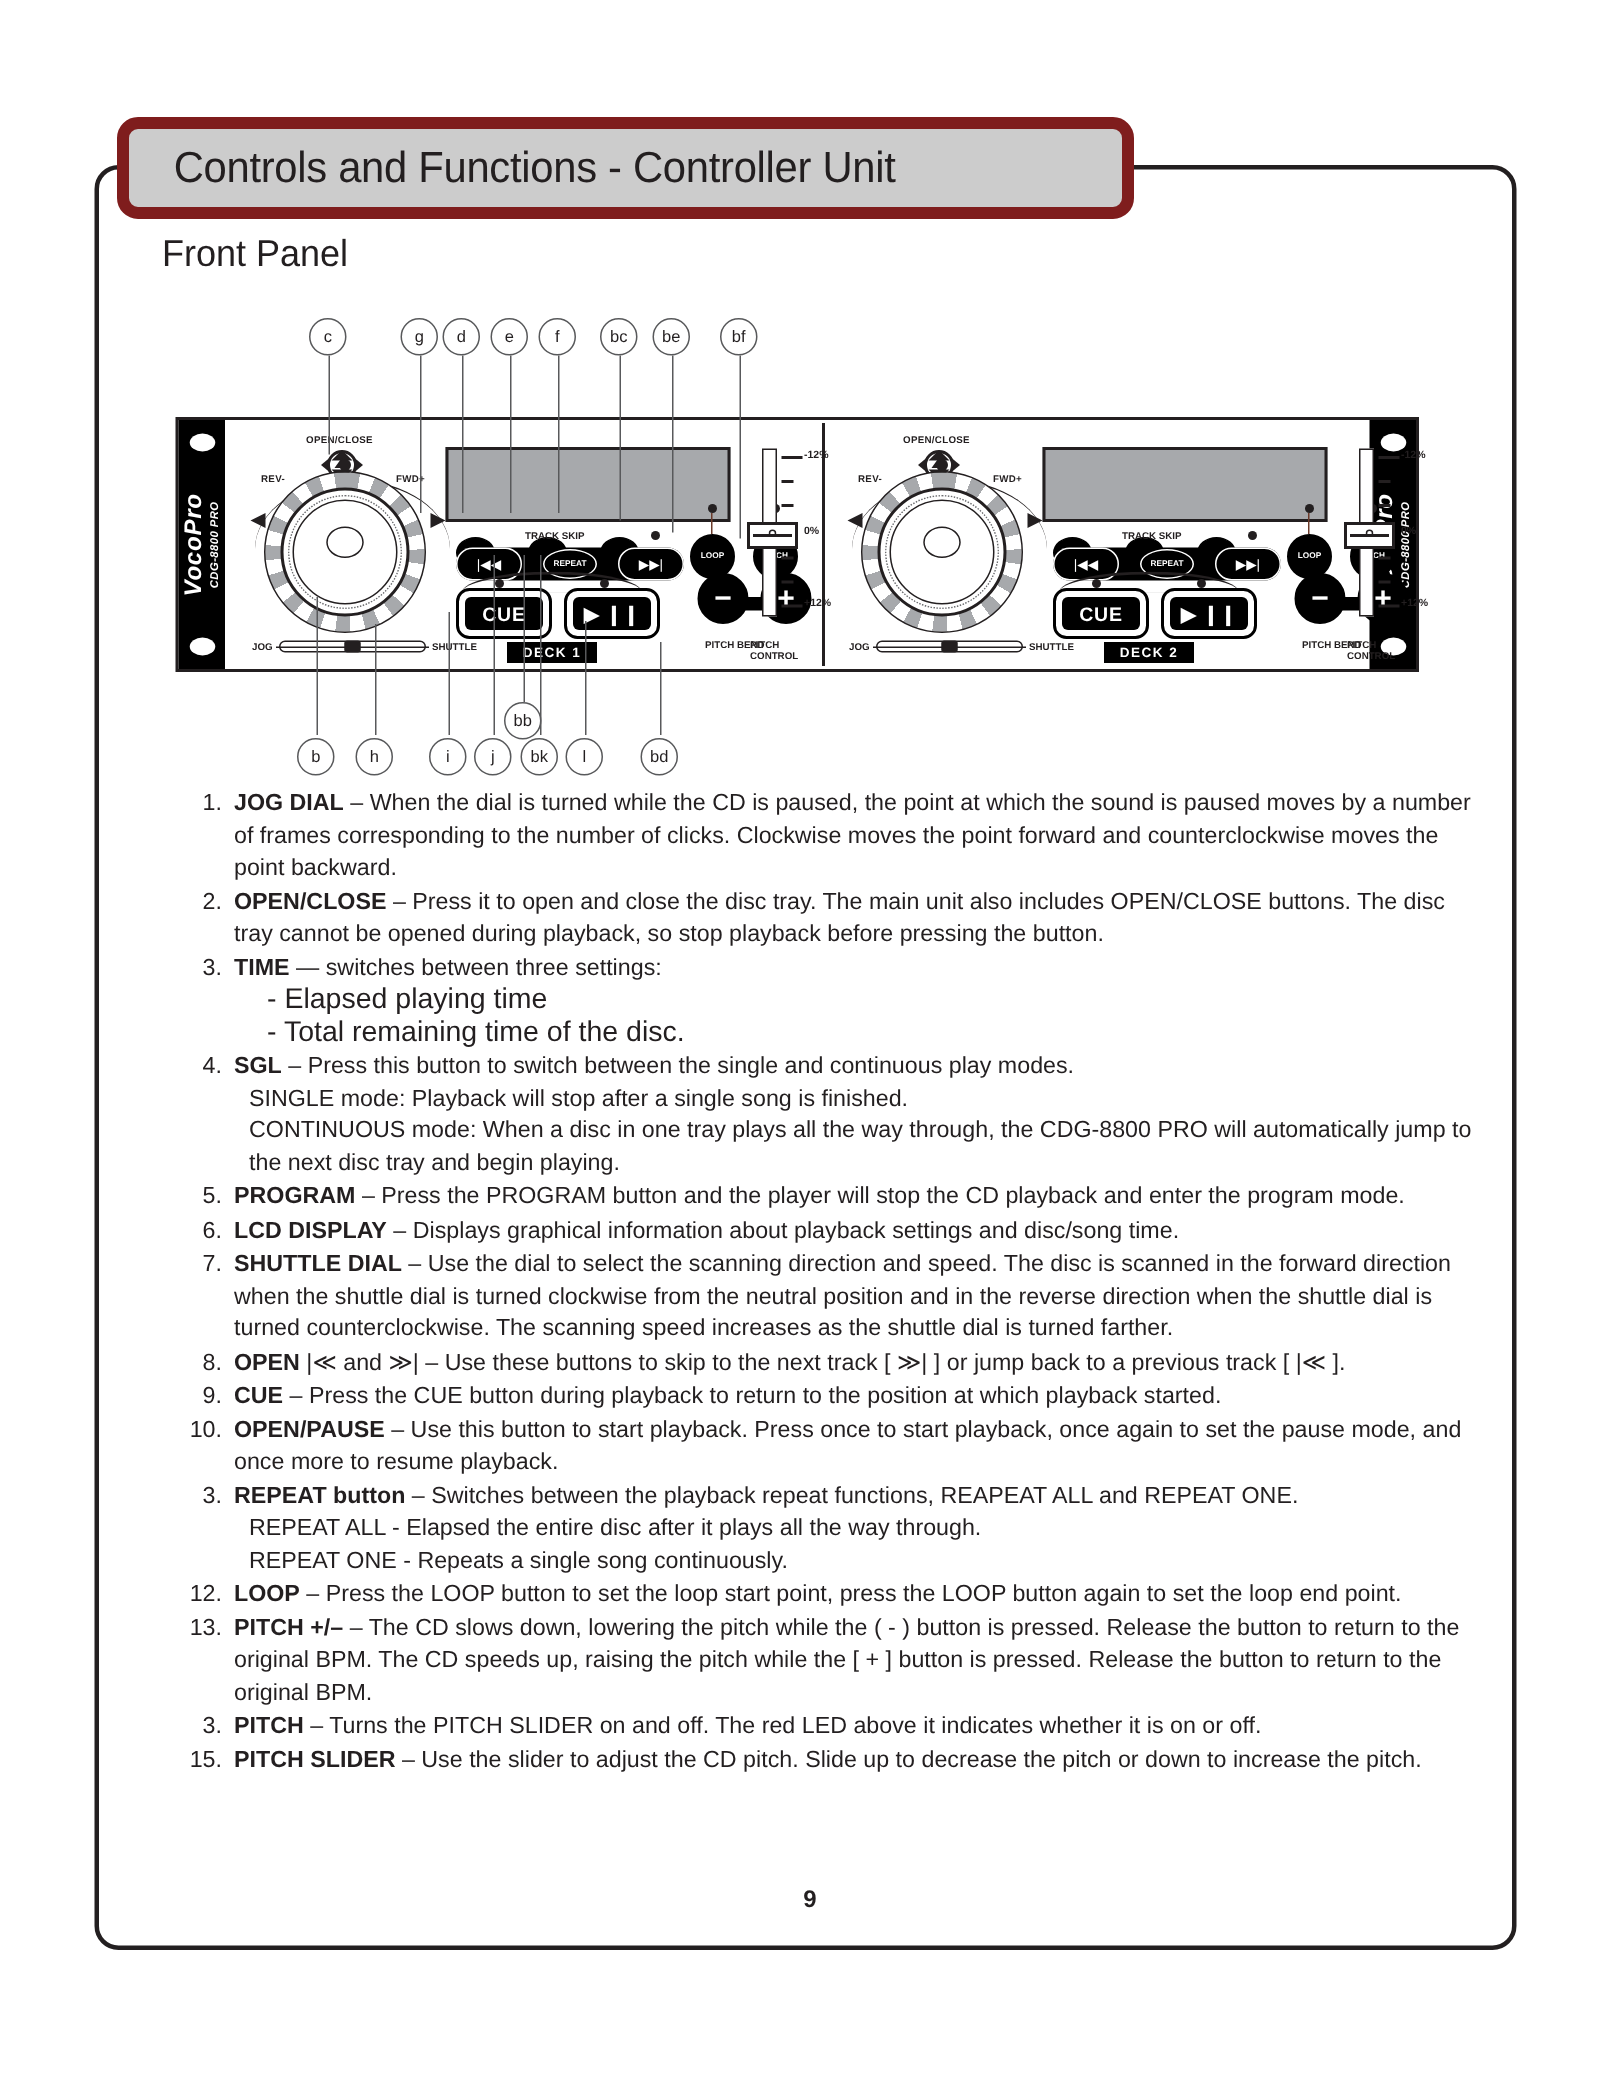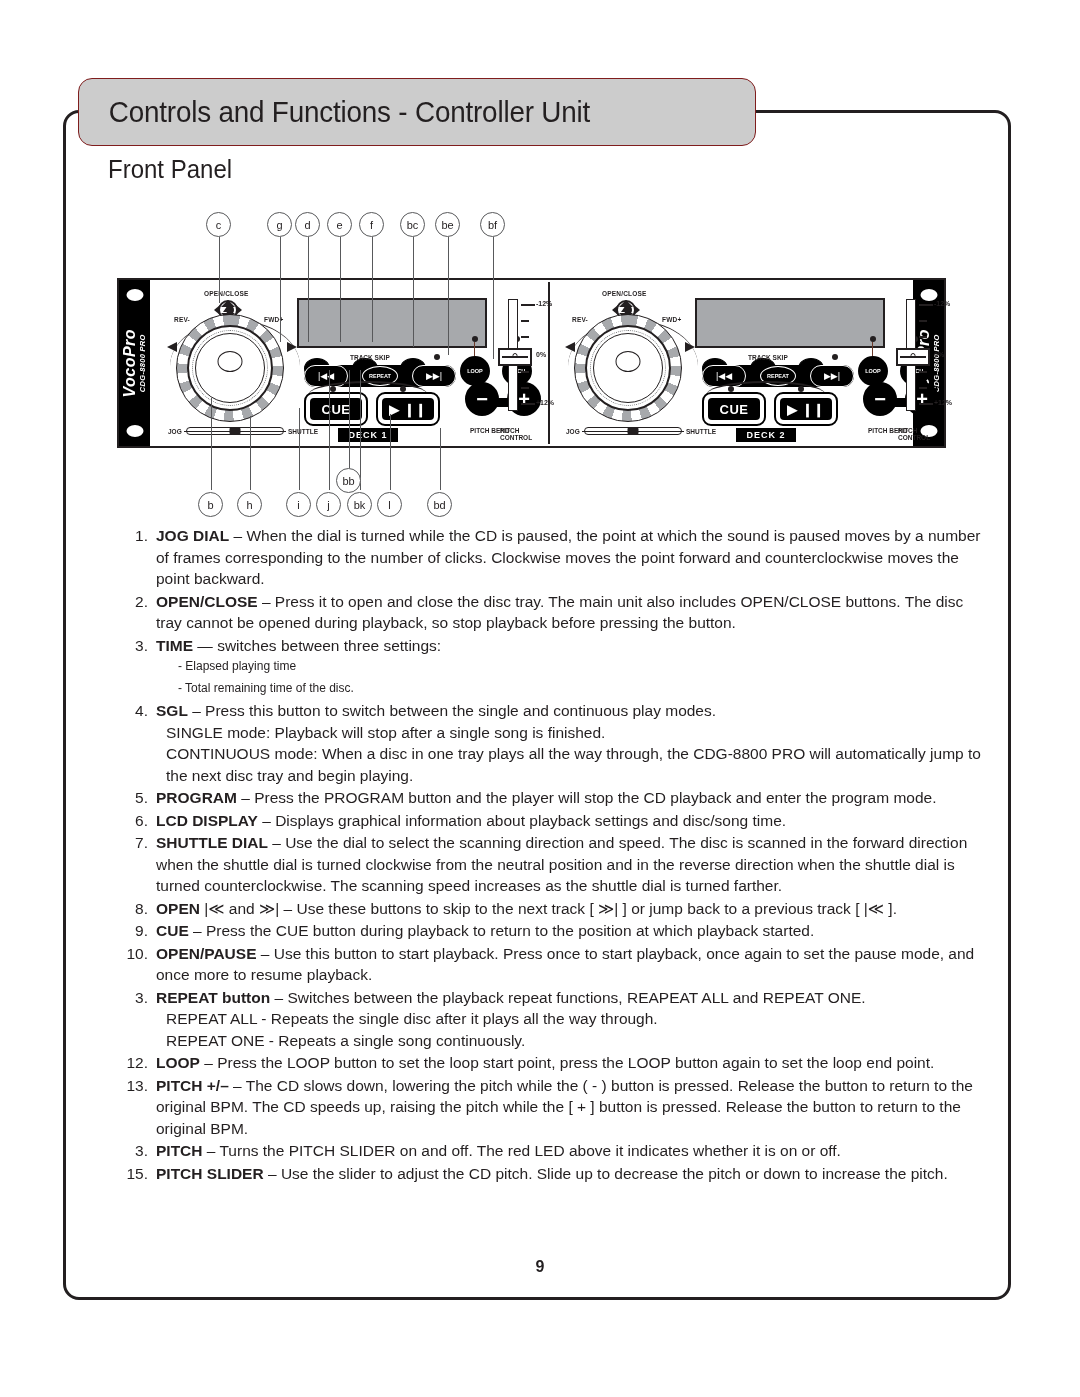--- a/index.html
+++ b/index.html
@@ -22,21 +22,21 @@
     border-radius: 16px;
     background: #fff;
   }
 
   
   #title-banner {
     position: absolute;
     left: 78px; top: 78px;
     width: 678px; height: 68px;
     background: #cccccc;
-    border: 1px solid #7f1d1d;
+    border: 8px solid #7f1d1d;
     border-radius: 14px;
     display: flex;
     align-items: center;
     z-index: 6;
   }
   #title-banner .t {
     font-size: 29px;
     letter-spacing: -0.2px;
     padding-left: 31px;
     color: #231f20;
@@ -243,21 +243,21 @@
     left: 126px; top: 525px;
     width: 856px;
   }
   .li { display: flex; margin-bottom: 1px; }
   .li .num {
     width: 30px; flex: 0 0 30px; text-align: right; padding-right: 8px;
     font-size: 15.5px; line-height: 21.5px; color:#231f20;
   }
   .li .body { flex: 1; font-size: 15.5px; line-height: 21.5px; color:#231f20; }
   .li .body b { font-weight: bold; }
-  .sub { padding-left: 22px; font-size: 12px; line-height: 21.5px; }
+  .sub { padding-left: 22px; font-size: 19px; line-height: 21.5px; }
   .sub2 { padding-left: 10px; font-size: 15.5px; line-height: 21.5px; }
 
   #page-number {
     position:absolute; left:0; right:0; top: 1258px;
     text-align:center; font-size: 16px; font-weight:bold; color:#231f20;
   }
 </style>
 </head>
 <body>
 
@@ -569,21 +569,21 @@
     <div class="li">
       <div class="num">9.</div>
       <div class="body"><b>CUE</b><span> – Press the CUE button during playback to return to the position at which playback started.</span></div>
     </div>
     <div class="li">
       <div class="num">10.</div>
       <div class="body"><b>OPEN/PAUSE</b><span> – Use this button to start playback. Press once to start playback, once again to set the pause mode, and once more to resume playback.</span></div>
     </div>
     <div class="li">
       <div class="num">3.</div>
-      <div class="body"><b>REPEAT button</b><span> – Switches between the playback repeat functions, REAPEAT ALL and REPEAT ONE.</span><div class="sub2">REPEAT ALL - Repeats the single disc after it plays all the way through.</div><div class="sub2">REPEAT ONE - Repeats a single song continuously.</div></div>
+      <div class="body"><b>REPEAT button</b><span> – Switches between the playback repeat functions, REAPEAT ALL and REPEAT ONE.</span><div class="sub2">REPEAT ALL - Elapsed the entire disc after it plays all the way through.</div><div class="sub2">REPEAT ONE - Repeats a single song continuously.</div></div>
     </div>
     <div class="li">
       <div class="num">12.</div>
       <div class="body"><b>LOOP</b><span> – Press the LOOP button to set the loop start point, press the LOOP button again to set the loop end point.</span></div>
     </div>
     <div class="li">
       <div class="num">13.</div>
       <div class="body"><b>PITCH +/–</b><span> – The CD slows down, lowering the pitch while the ( - ) button is pressed. Release the button to return to the original BPM. The CD speeds up, raising the pitch while the [ + ] button is pressed. Release the button to return to the original BPM.</span></div>
     </div>
     <div class="li">

